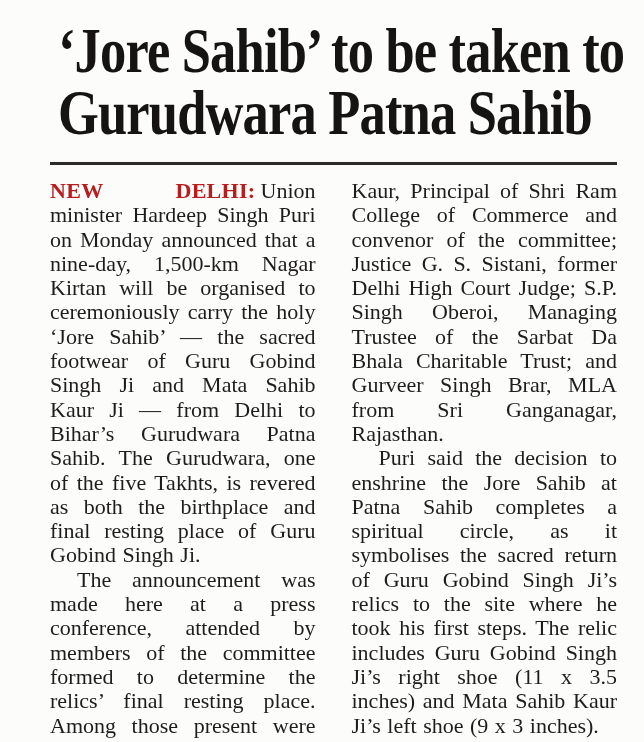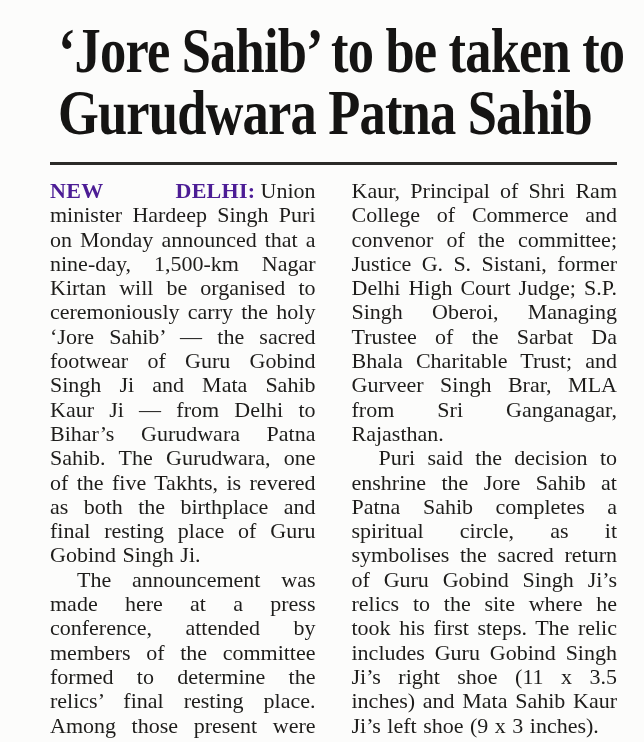--- a/index.html
+++ b/index.html
@@ -59,21 +59,21 @@
     word-spacing: 1px;
     hyphens: auto;
     -webkit-hyphens: auto;
   }
   .para.indent { text-indent: 27px; }
 
   .dateline {
     font-weight: 700;
     letter-spacing: 0.3px;
     margin-right: 5px;
-    color: #4c1d95;
+    color: #b91c1c;
   }
 
   .credit {
     float: right;
     display: inline-block;
     font-family: "Liberation Sans", sans-serif;
     font-weight: 700;
     font-size: 18px;
     line-height: 24px;
     letter-spacing: 0.3px;

